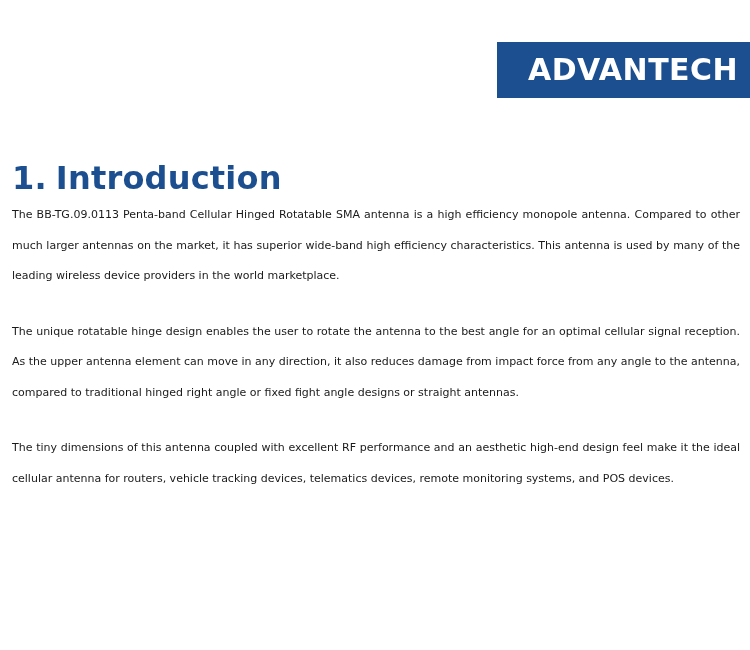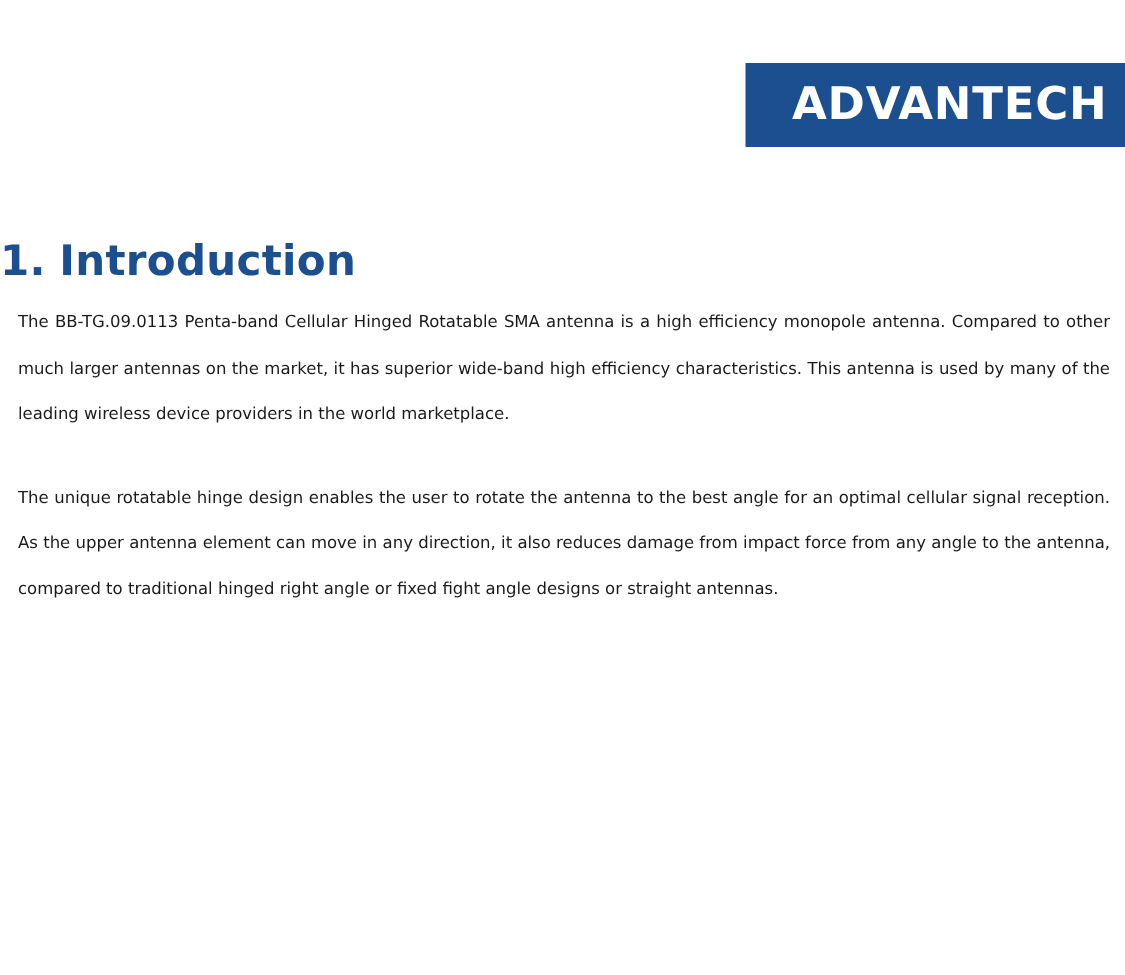--- a/index.html
+++ b/index.html
@@ -44,25 +44,25 @@
     font-size: 30px;
     letter-spacing: 0.5px;
     white-space: nowrap;
     line-height: 1;
   }
 
   
   .heading {
     position: absolute;
     top: 138px;
-    left: 0;
+    left: 12px;
     color: #1b4f8f;
     font-family: "DejaVu Sans", sans-serif;
     font-weight: bold;
-    font-size: 28px;
+    font-size: 32px;
     letter-spacing: 0.2px;
     white-space: nowrap;
   }
   .heading .num {
     margin-right: 9px;
   }
 
   
   .content {
     position: absolute;
@@ -91,15 +91,16 @@
     <span class="logo-text">ADVANTECH</span>
   </div>
 
   <h1 class="heading">
     <span class="num">1.</span><span>Introduction</span>
   </h1>
 
   <div class="content">
     <p class="para">The BB-TG.09.0113 Penta-band Cellular Hinged Rotatable SMA antenna is a high efficiency monopole antenna. Compared to other much larger antennas on the market, it has superior wide-band high efficiency characteristics. This antenna is used by many of the leading wireless device providers in the world marketplace.</p>
     <p class="para">The unique rotatable hinge design enables the user to rotate the antenna to the best angle for an optimal cellular signal reception. As the upper antenna element can move in any direction, it also reduces damage from impact force from any angle to the antenna, compared to traditional hinged right angle or fixed fight angle designs or straight antennas.</p>
+    <p class="para last">The tiny dimensions of this antenna coupled with excellent RF performance and an aesthetic high-end design feel make it the ideal cellular antenna for routers, vehicle tracking devices, telematics devices, remote monitoring systems, and POS devices.</p>
   </div>
 
 </div>
 
 </body></html>

